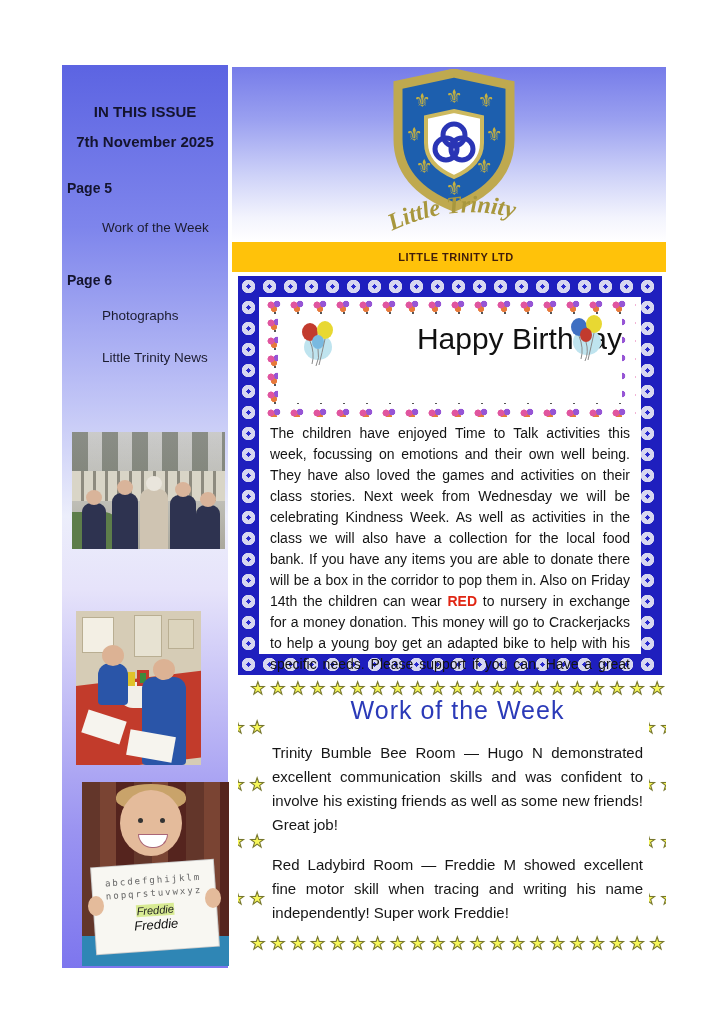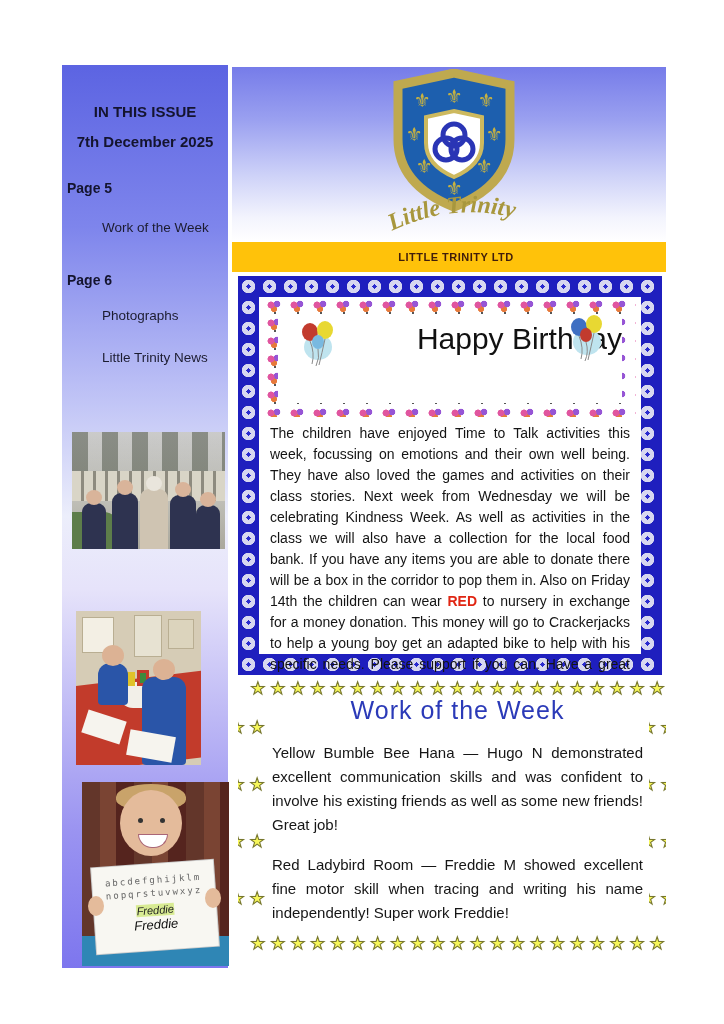--- a/index.html
+++ b/index.html
@@ -104,21 +104,21 @@
   #work-title{text-align:center;font-size:25px;color:#2b3ab8;letter-spacing:1px;}
   .work-para{margin-top:16px;font-size:15px;line-height:24px;text-align:justify;color:#161616;}
 </style>
 </head>
 <body>
 
 <div id="page">
 
   <div id="sidebar">
     <div class="sb-head">IN THIS ISSUE</div>
-    <div class="sb-date">7th December 2025</div>
+    <div class="sb-date">7th November 2025</div>
 
     <div class="sb-section">
       <div class="sb-page">Page 5</div>
       <div class="sb-item gap">Work of the Week</div>
     </div>
 
     <div class="sb-section">
       <div class="sb-page">Page 6</div>
       <div class="sb-item">Photographs</div>
       <div class="sb-item">Little Trinity News</div>
@@ -232,18 +232,18 @@
   </div>
 
   <div id="work-section">
     <div id="star-row-top" class="star-row">★ ★ ★ ★ ★ ★ ★ ★ ★ ★ ★ ★ ★ ★ ★ ★ ★ ★ ★ ★ ★</div>
     <div id="star-col-left" class="star-col">★ ★ ★ ★ ★ ★ ★ ★</div>
     <div id="star-col-right" class="star-col">★ ★ ★ ★ ★ ★ ★ ★</div>
     <div id="star-row-bottom" class="star-row">★ ★ ★ ★ ★ ★ ★ ★ ★ ★ ★ ★ ★ ★ ★ ★ ★ ★ ★ ★ ★</div>
 
     <div id="work-content">
       <div id="work-title">Work of the Week</div>
-      <div class="work-para">Yellow Bumble Bee Hana — Hugo N demonstrated excellent communication skills and was confident to involve his existing friends as well as some new friends! Great job!</div>
+      <div class="work-para">Trinity Bumble Bee Room — Hugo N demonstrated excellent communication skills and was confident to involve his existing friends as well as some new friends! Great job!</div>
       <div class="work-para">Red Ladybird Room — Freddie M showed excellent fine motor skill when tracing and writing his name independently! Super work Freddie!</div>
     </div>
   </div>
 
 </div>
 
 </body></html>

